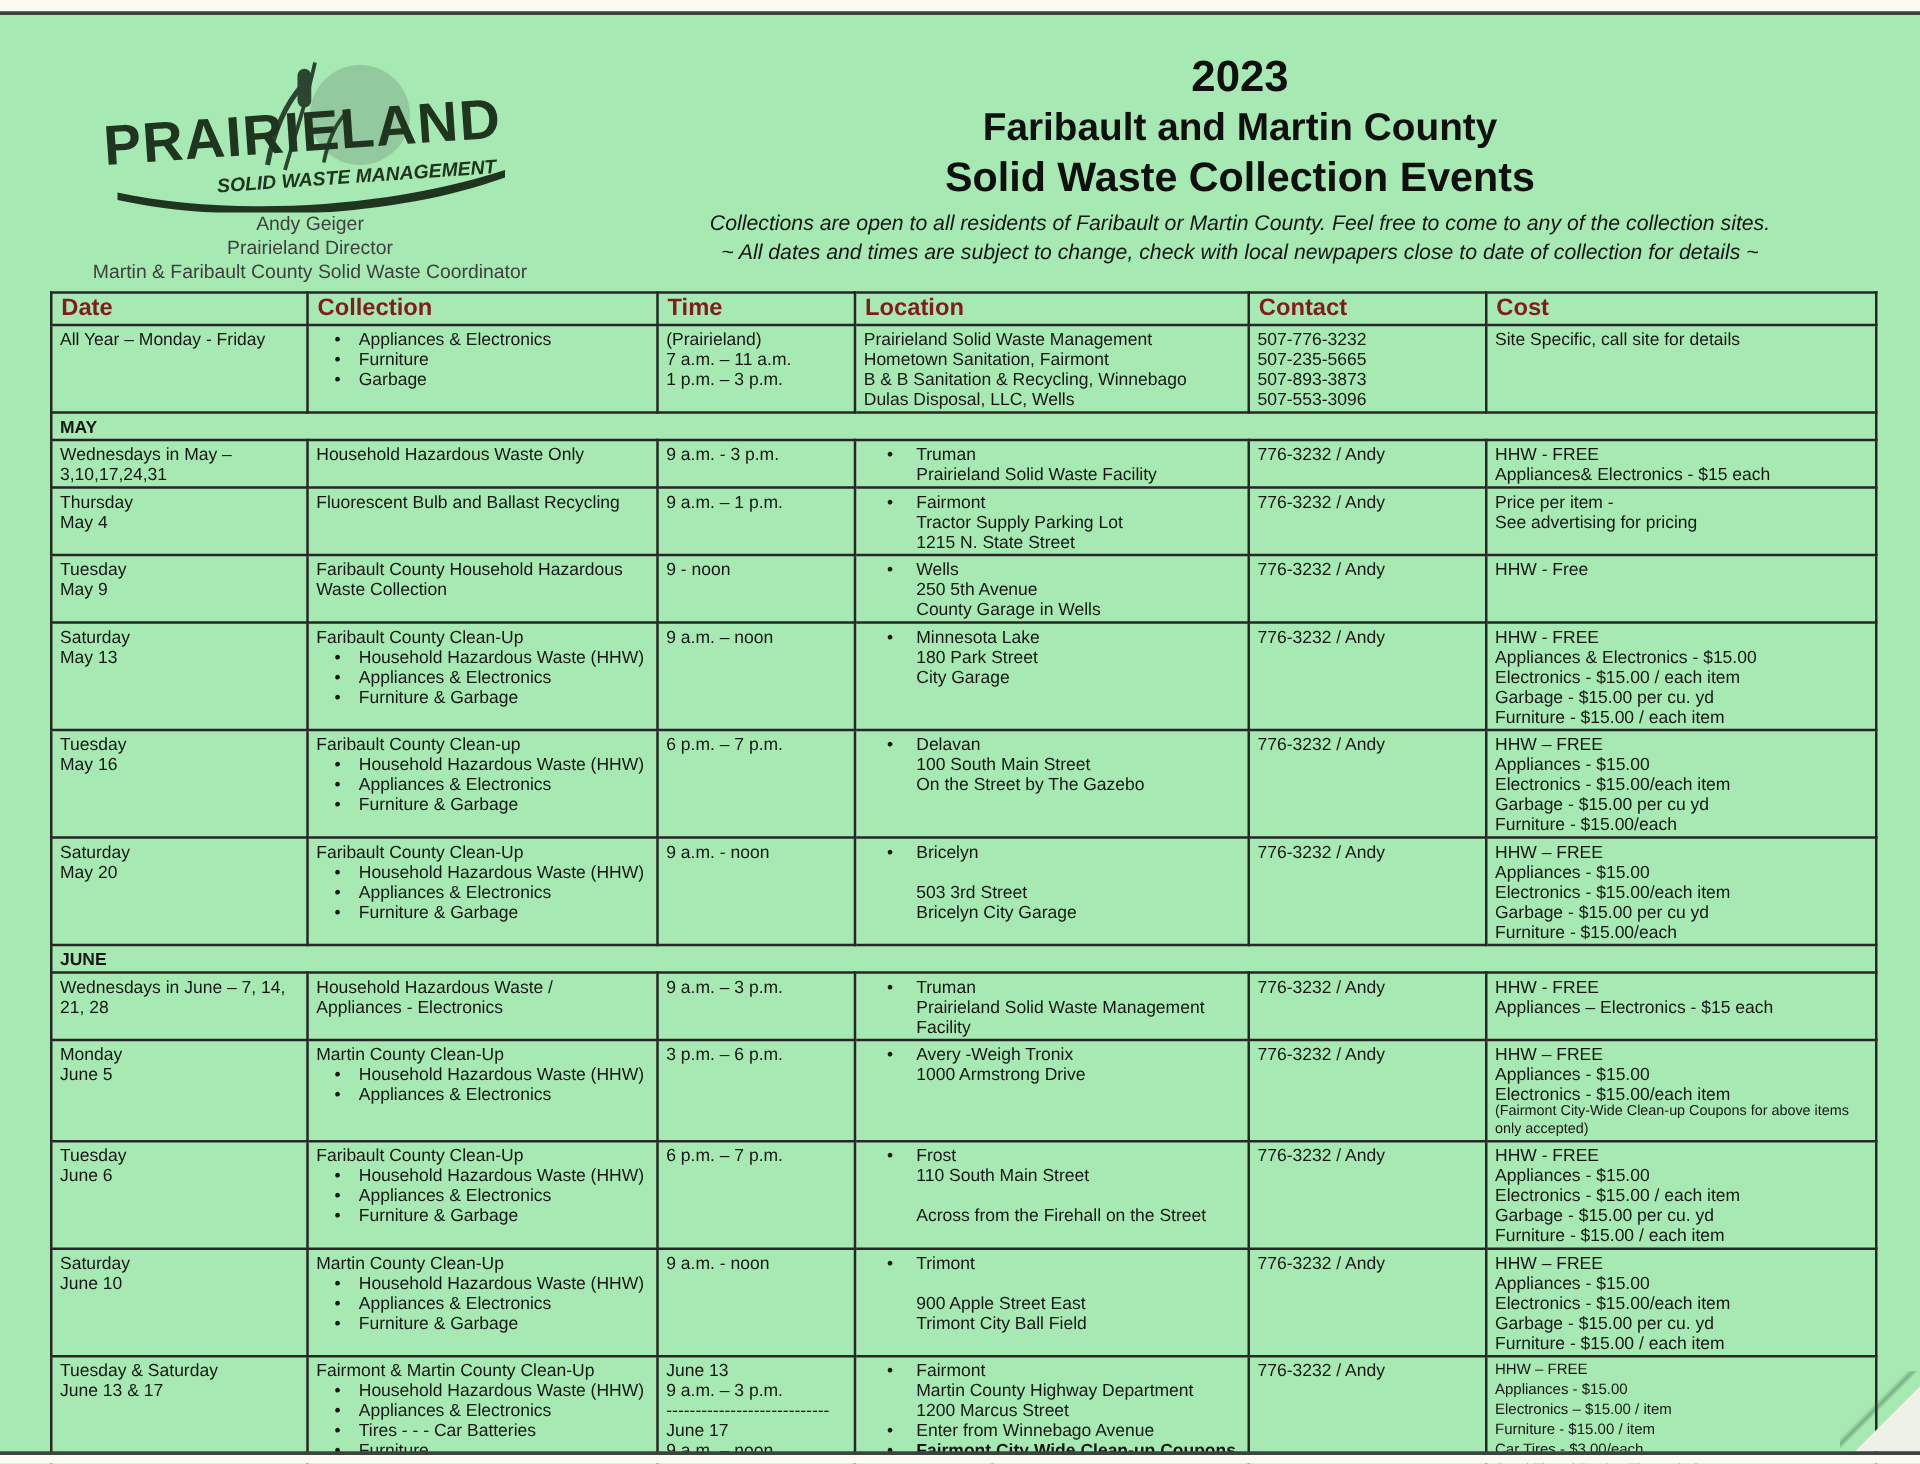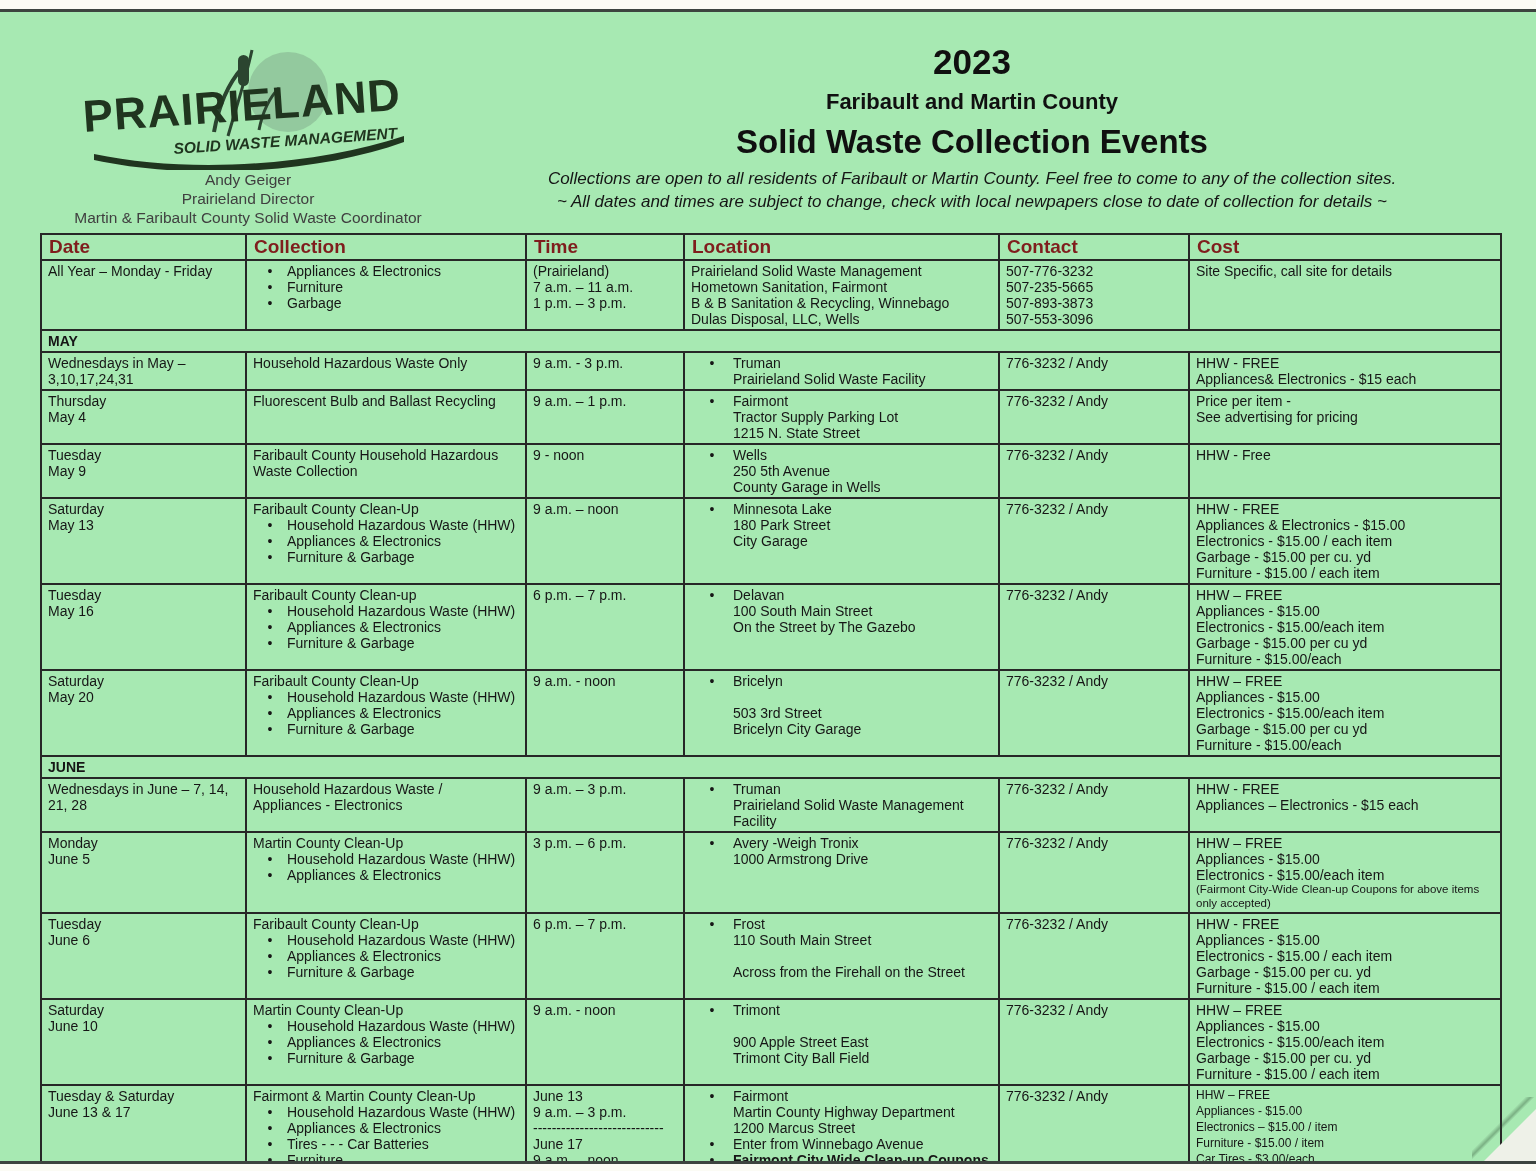--- a/index.html
+++ b/index.html
@@ -11,23 +11,23 @@
   .scan-bottom-line{position:absolute;bottom:7px;left:0;width:100%;height:3px;background:#3d443f;}
   .scan-bottom-white{position:absolute;bottom:0;left:0;width:100%;height:7px;background:#fbfbf4;}
   .fold{position:absolute;right:0;bottom:10px;width:0;height:0;border-style:solid;
         border-width:0 0 52px 52px;border-color:transparent transparent #eef1e8 transparent;}
   .fold-crease{position:absolute;right:0;bottom:10px;width:64px;height:64px;
         background:linear-gradient(315deg,transparent 46px,rgba(40,70,45,.35) 49px,transparent 53px);}
   
   .logo-wrap{position:absolute;left:78px;top:38px;width:340px;height:132px;}
   .person{position:absolute;left:28px;top:170px;width:440px;text-align:center;
           font-size:15.5px;line-height:19px;color:#404040;}
-  .titles{position:absolute;left:448px;top:42px;width:1048px;text-align:center;color:#101010;}
+  .titles{position:absolute;left:468px;top:42px;width:1048px;text-align:center;color:#101010;}
   .t-year{font-size:35px;font-weight:bold;line-height:40px;}
-  .t-line1{font-size:22px;font-weight:bold;line-height:40px;text-align:center;}
+  .t-line1{font-size:31px;font-weight:bold;line-height:40px;text-align:center;}
   .t-line2{font-size:33px;font-weight:bold;line-height:40px;}
   .subtitle{font-style:italic;font-size:17px;line-height:23px;margin-top:5px;color:#151515;text-align:center;}
   
   table.events{position:absolute;left:40px;top:233px;width:1460px;border-collapse:collapse;table-layout:fixed;}
   table.events th{border:2px solid #272727;text-align:left;font-size:19px;font-weight:bold;
                   padding:1px 7px;color:#7f1d1d;}
   table.events td{border:2px solid #272727;vertical-align:top;padding:2px 6px;
                   font-size:14px;line-height:16px;}
   td.section{font-weight:bold;font-size:17px;padding:2px 7px;line-height:20px;}
   .ln{min-height:16px;}

